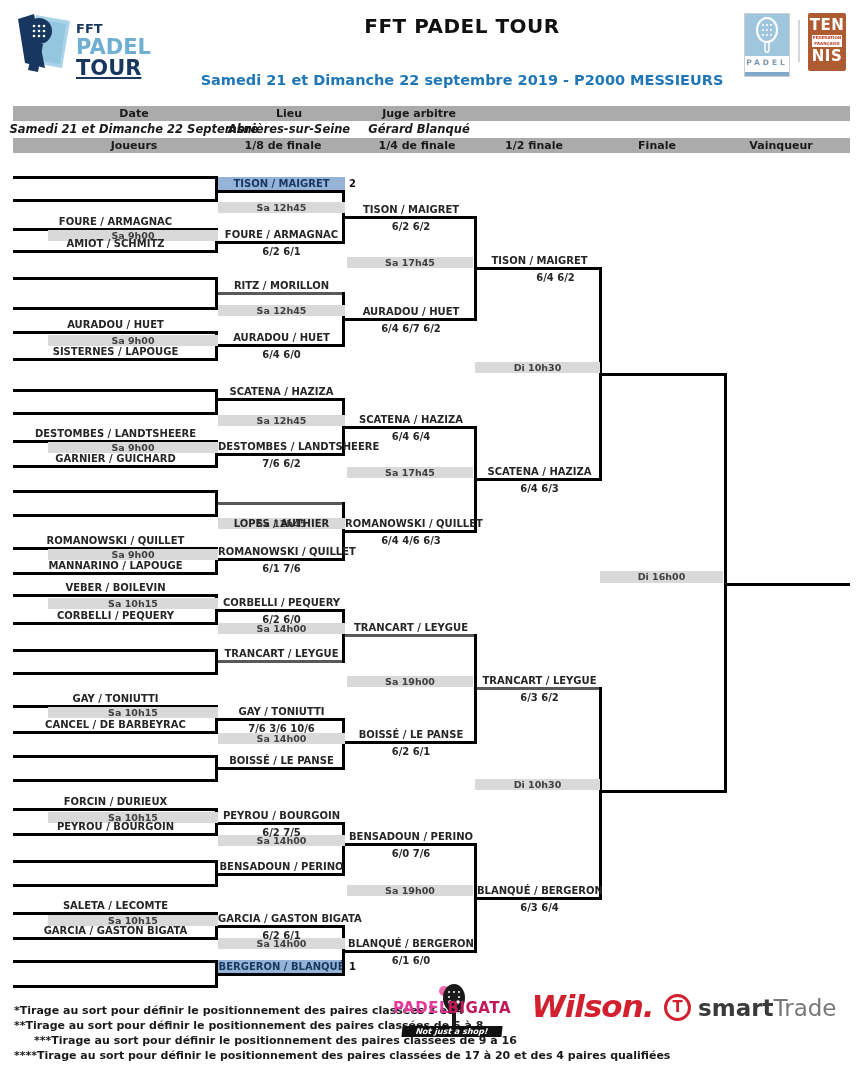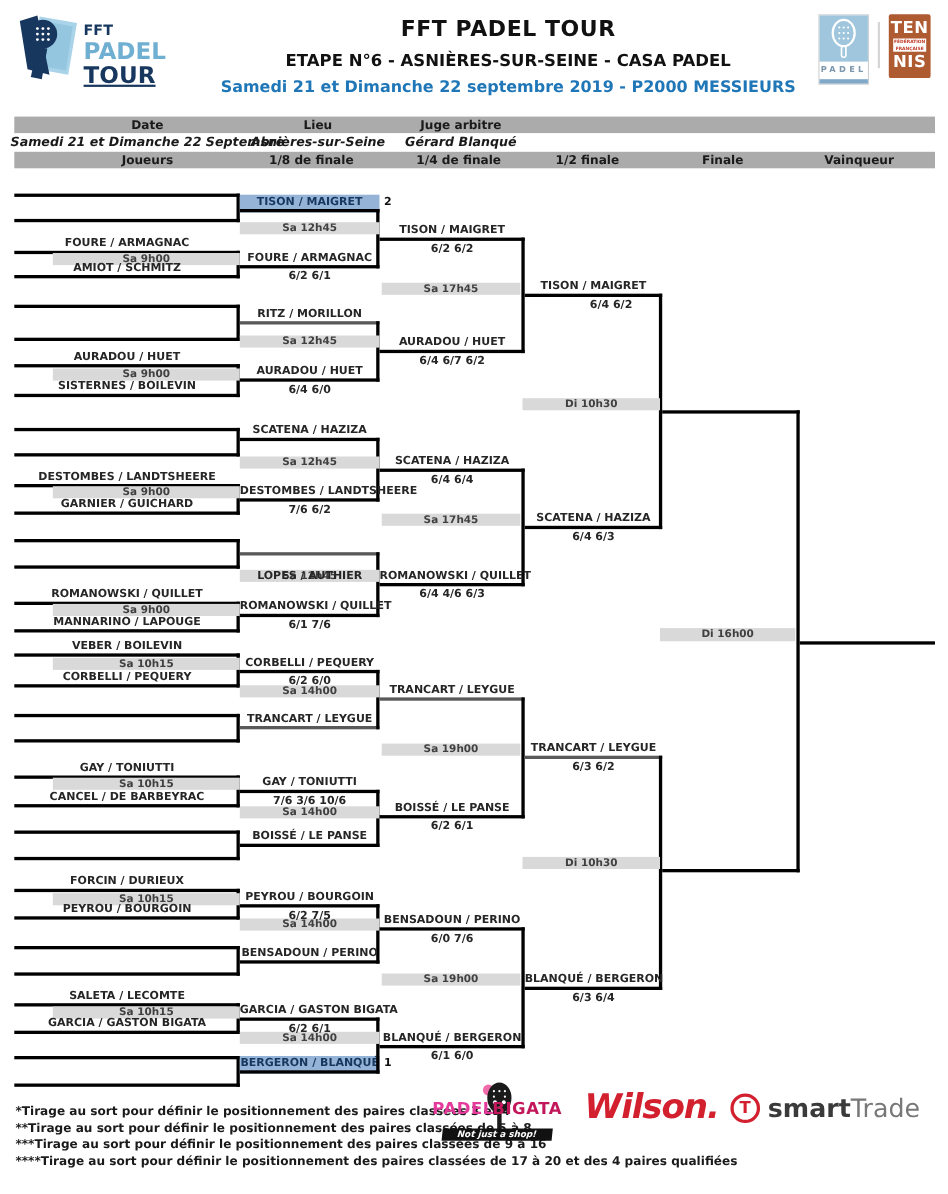--- a/index.html
+++ b/index.html
@@ -89,21 +89,20 @@
       <polygon points="20,33 29,34 24,62 14,60" fill="#17375E"></polygon>
     </svg>
     <div class="fft-txt">
       <span class="fft-fft">FFT</span>
       <span class="fft-padel">PADEL</span>
       <span class="fft-tour">TOUR</span>
     </div>
   </div>
 
   <div class="title t1">FFT PADEL TOUR</div>
-  <div class="title t2">ETAPE N°6 - ASNIÈRES-SUR-SEINE - CASA PADEL</div>
   <div class="title t3">Samedi 21 et Dimanche 22 septembre 2019 - P2000 MESSIEURS</div>
 
   <div class="padelbox">
     <div class="sq">
       <svg width="44" height="42" viewBox="0 0 44 42">
         <ellipse cx="22" cy="16" rx="10" ry="12" fill="none" stroke="#fff" stroke-width="2"></ellipse>
         <g fill="#fff">
           <circle cx="18" cy="11" r="1"></circle>
             <circle cx="22" cy="11" r="1"></circle>
             <circle cx="26" cy="11" r="1"></circle>
@@ -201,21 +200,21 @@
   <div class="tbar" style="left:48px;top:442px;width:170px;">Sa 9h00</div>
   <div class="tbar" style="left:48px;top:549px;width:170px;">Sa 9h00</div>
   <div class="tbar" style="left:48px;top:598px;width:170px;">Sa 10h15</div>
   <div class="tbar" style="left:48px;top:707px;width:170px;">Sa 10h15</div>
   <div class="tbar" style="left:48px;top:812px;width:170px;">Sa 10h15</div>
   <div class="tbar" style="left:48px;top:915px;width:170px;">Sa 10h15</div>
 
   <div class="nm" style="left:13px;top:215px;width:205px;">FOURE / ARMAGNAC</div>
   <div class="nm" style="left:13px;top:237px;width:205px;">AMIOT / SCHMITZ</div>
   <div class="nm" style="left:13px;top:318px;width:205px;">AURADOU / HUET</div>
-  <div class="nm" style="left:13px;top:345px;width:205px;">SISTERNES / BOILEVIN</div>
+  <div class="nm" style="left:13px;top:345px;width:205px;">SISTERNES / LAPOUGE</div>
   <div class="nm" style="left:13px;top:427px;width:205px;">DESTOMBES / LANDTSHEERE</div>
   <div class="nm" style="left:13px;top:452px;width:205px;">GARNIER / GUICHARD</div>
   <div class="nm" style="left:13px;top:534px;width:205px;">ROMANOWSKI / QUILLET</div>
   <div class="nm" style="left:13px;top:559px;width:205px;">MANNARINO / LAPOUGE</div>
   <div class="nm" style="left:13px;top:581px;width:205px;">VEBER / BOILEVIN</div>
   <div class="nm" style="left:13px;top:609px;width:205px;">CORBELLI / PEQUERY</div>
   <div class="nm" style="left:13px;top:692px;width:205px;">GAY / TONIUTTI</div>
   <div class="nm" style="left:13px;top:718px;width:205px;">CANCEL / DE BARBEYRAC</div>
   <div class="nm" style="left:13px;top:795px;width:205px;">FORCIN / DURIEUX</div>
   <div class="nm" style="left:13px;top:820px;width:205px;">PEYROU / BOURGOIN</div>
@@ -333,21 +332,21 @@
 
   <div class="hline" style="left:602px;top:373px;width:125px;"></div>
   <div class="hline" style="left:602px;top:790px;width:125px;"></div>
   <div class="vline" style="left:724px;top:373px;height:420px;"></div>
   <div class="tbar" style="left:600px;top:571px;width:123px;height:12px;line-height:12px;">Di 16h00</div>
 
   <div class="hline" style="left:727px;top:583px;width:123px;"></div>
 
   <div class="fnote" style="top:1004px;">*Tirage au sort pour définir le positionnement des paires classées 3 et 4</div>
   <div class="fnote" style="top:1019px;">**Tirage au sort pour définir le positionnement des paires classées de 5 à 8</div>
-  <div class="fnote" style="top:1034px;">***Tirage au sort pour définir le positionnement des paires classées de 9 à 16</div>
+  <div class="fnote" style="top:1034px;margin-left:20px;">***Tirage au sort pour définir le positionnement des paires classées de 9 à 16</div>
   <div class="fnote" style="top:1049px;">****Tirage au sort pour définir le positionnement des paires classées de 17 à 20 et des 4 paires qualifiées</div>
 
   <div class="pp">
     <div class="pp-row">
       <span class="pp-padel">PADEL</span>
       <svg width="34" height="46" viewBox="0 0 34 46" style="position:absolute;left:42px;top:0;">
         <circle cx="9" cy="8" r="5" fill="#F06BAA"></circle>
         <ellipse cx="19" cy="15" rx="11" ry="14" fill="#1a1a1a"></ellipse>
         <g fill="#fff">
           <circle cx="14" cy="9" r="1"></circle>

